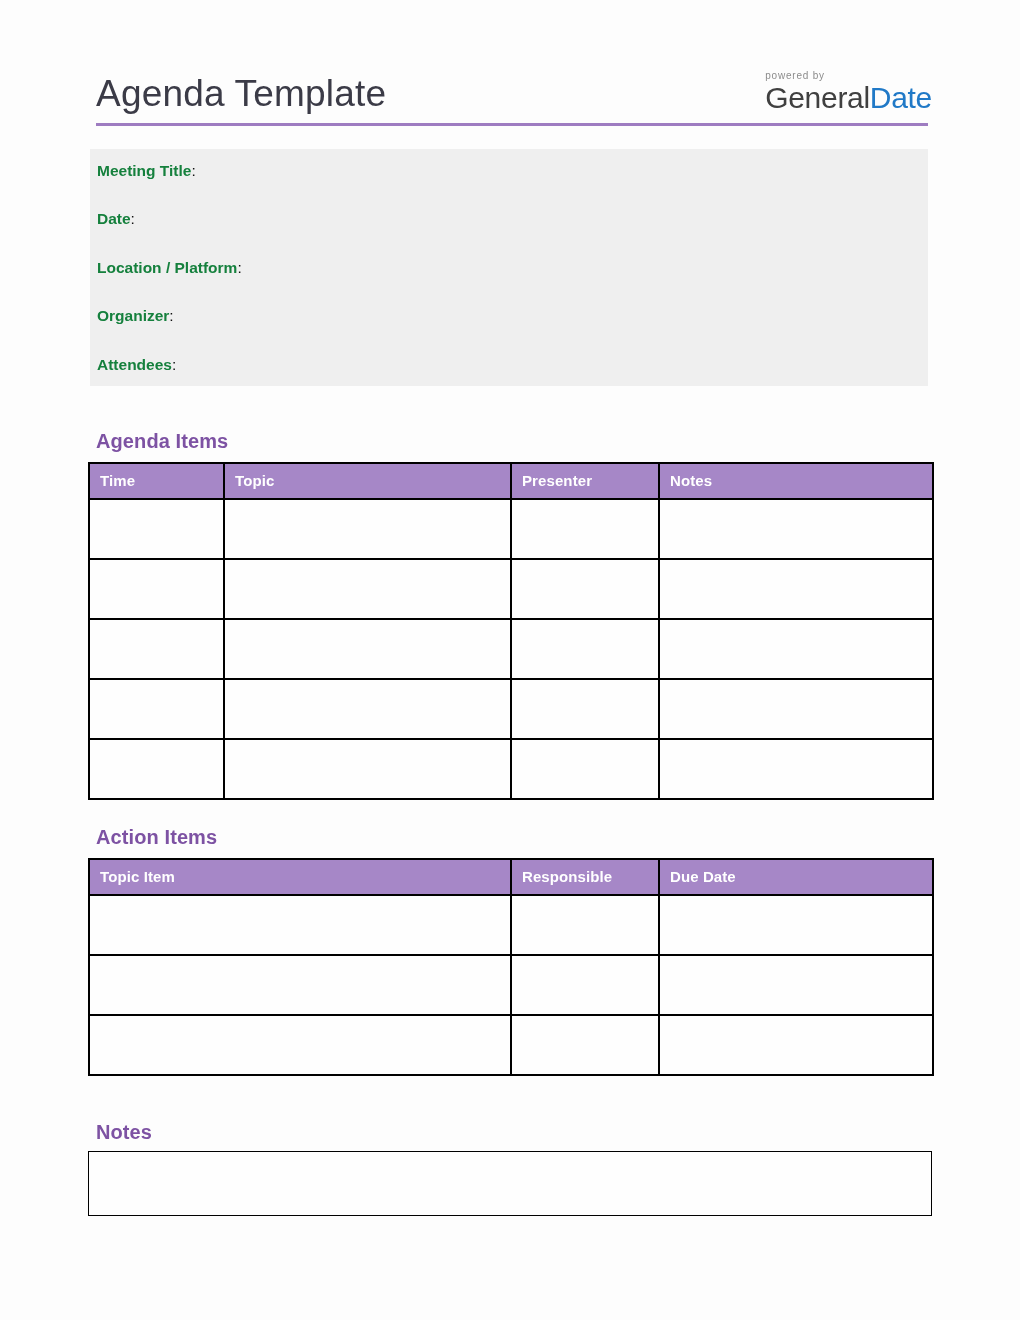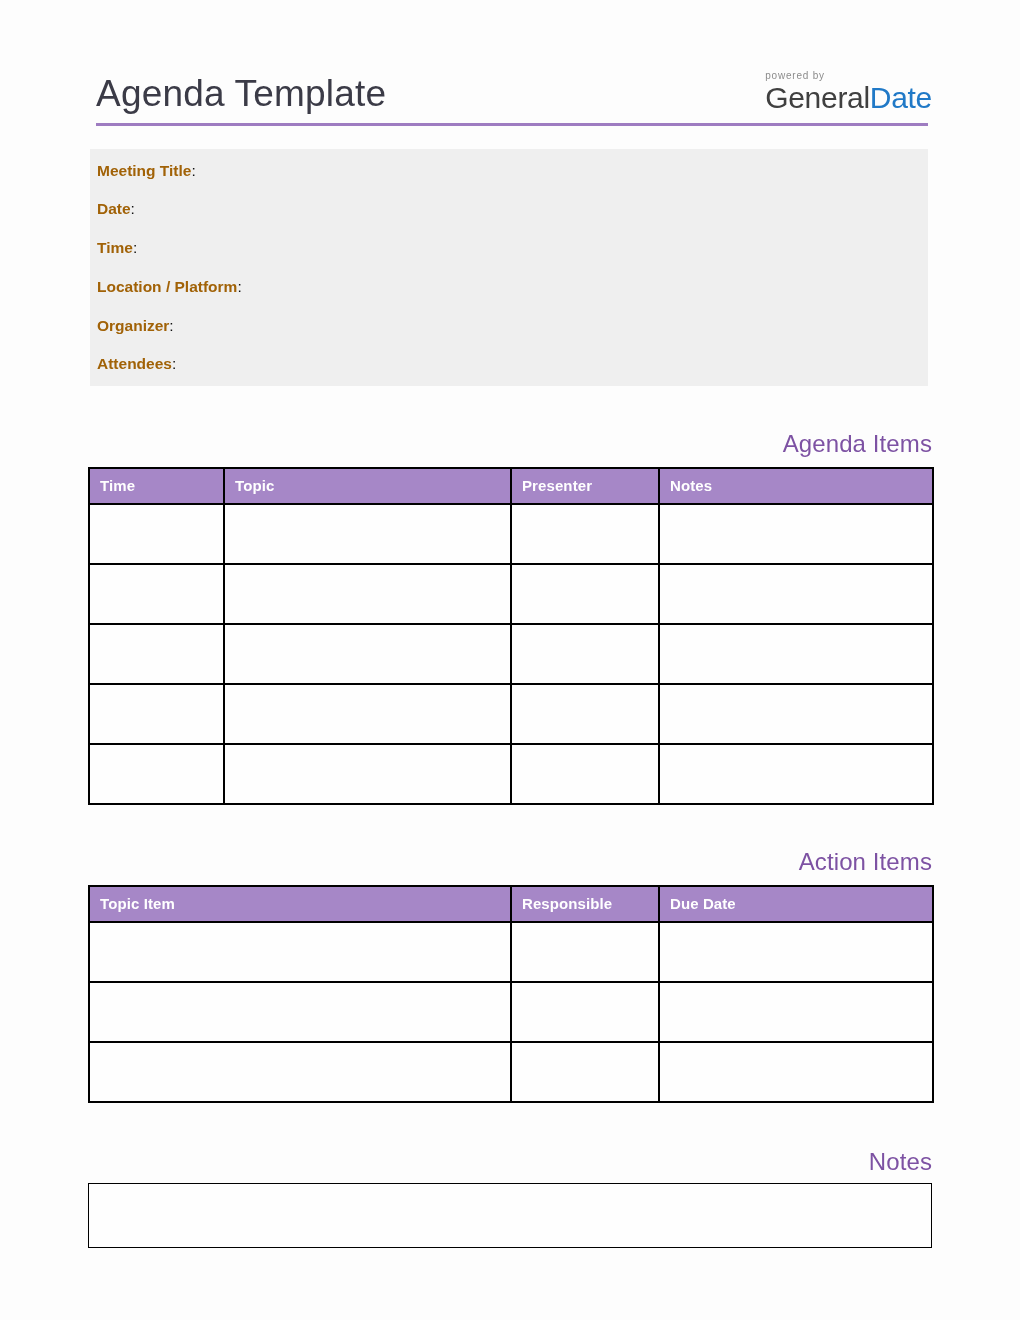--- a/index.html
+++ b/index.html
@@ -46,30 +46,30 @@
   }
   
   .info-box{
     margin-top:23px;margin-left:2px;
     width:838px;height:237px;
     background:var(--info-box-gray);
     display:flex;flex-direction:column;justify-content:space-between;
     padding:11px 0 11px 7px;
   }
   .info-row{font-size:15.5px;line-height:21px;}
-  .info-row .lbl{font-weight:700;color:#a16207;}
+  .info-row .lbl{font-weight:700;color:#15803d;}
   .info-row .sep{font-weight:400;color:#111;}
   .info-row .val{font-weight:400;color:#111;padding-left:4px;}
   
   .section-heading{
-    font-size:24px;font-weight:400;color:var(--accent-purple);
-    margin-left:8px;letter-spacing:0.1px;text-align:right;
+    font-size:20px;font-weight:700;color:var(--accent-purple);
+    margin-left:8px;letter-spacing:0.1px;
   }
   .agenda-heading{margin-top:44px;margin-bottom:9px;}
-  .action-heading{margin-top:43px;margin-bottom:9px;}
+  .action-heading{margin-top:26px;margin-bottom:9px;}
   .notes-heading{margin-top:45px;margin-bottom:7px;}
   
   table.tpl-table{
     border-collapse:collapse;table-layout:fixed;
     width:844px;
   }
   table.tpl-table th, table.tpl-table td{
     border:2px solid var(--border-black);
   }
   table.tpl-table th{
@@ -108,21 +108,20 @@
       <span class="powered">powered by</span>
       <span class="logo"><span class="g-black">General</span><span class="g-blue">Date</span></span>
     </div>
   </div>
 
   <div class="rule"></div>
 
   <div class="info-box" id="info-box">
       <div class="info-row"><span class="lbl">Meeting Title</span><span class="sep">:</span><span class="val"></span></div>
       <div class="info-row"><span class="lbl">Date</span><span class="sep">:</span><span class="val"></span></div>
-      <div class="info-row"><span class="lbl">Time</span><span class="sep">:</span><span class="val"></span></div>
       <div class="info-row"><span class="lbl">Location / Platform</span><span class="sep">:</span><span class="val"></span></div>
       <div class="info-row"><span class="lbl">Organizer</span><span class="sep">:</span><span class="val"></span></div>
       <div class="info-row"><span class="lbl">Attendees</span><span class="sep">:</span><span class="val"></span></div>
     </div>
 
   <h2 class="section-heading agenda-heading">Agenda Items</h2>
   <table class="tpl-table" id="agenda-table">
       <thead>
         <tr>
           <th>Time</th>

